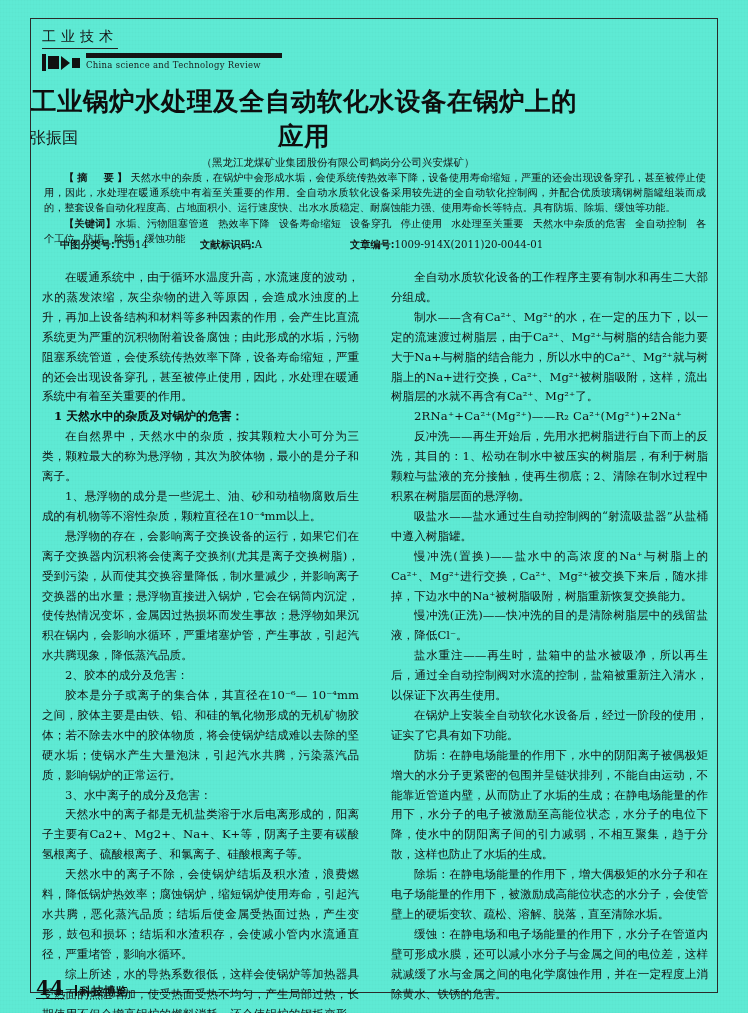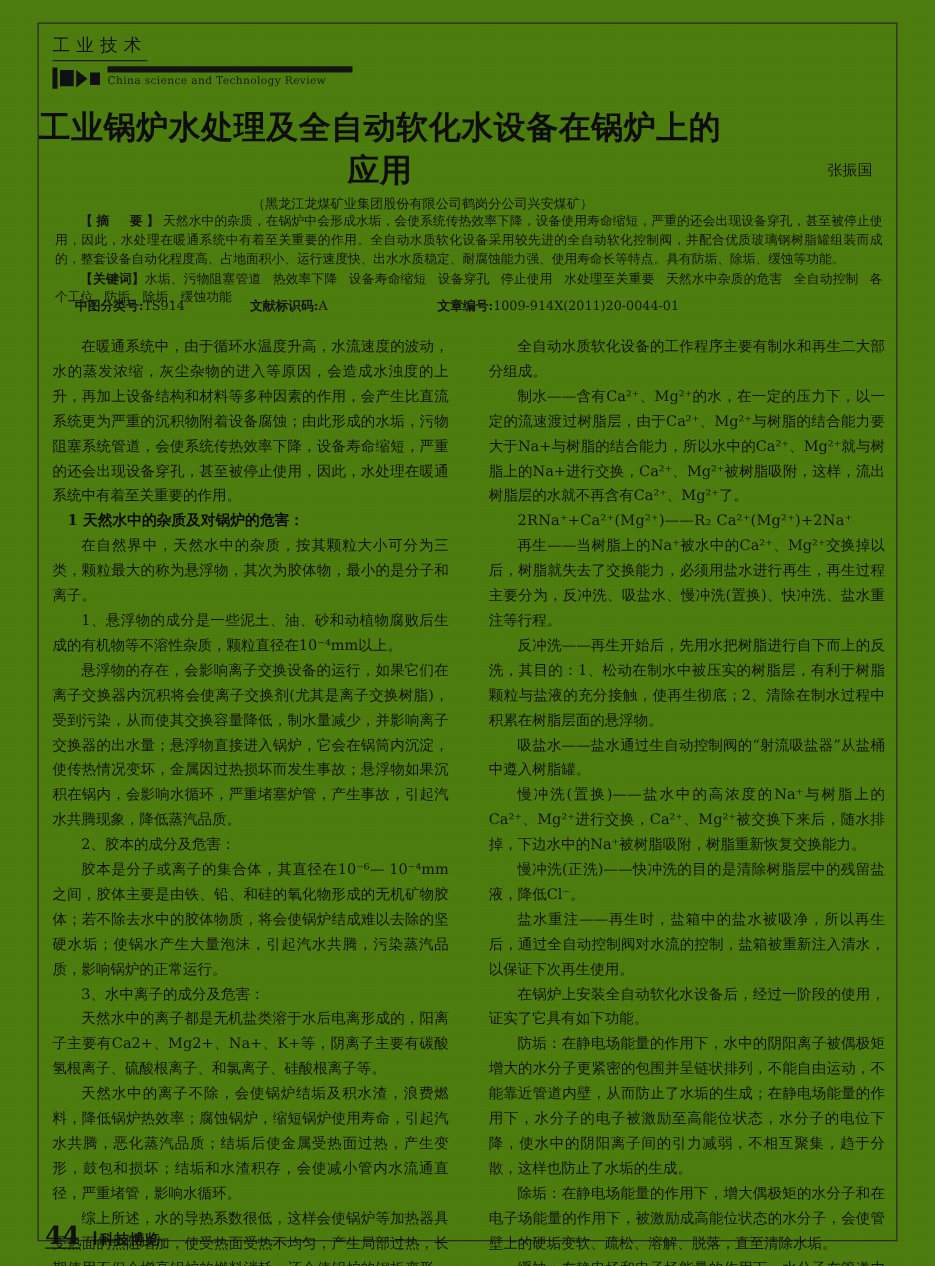--- a/index.html
+++ b/index.html
@@ -8,21 +8,21 @@
     background: #ffffff;
   }
   body {
     font-family: "DejaVu Serif", "Liberation Serif", serif;
     color: #1a1a1a;
   }
   .page {
     position: relative;
     width: 748px;
     height: 1013px;
-    background: #4d7c0f;
+    background: #5eead4;
     overflow: hidden;
     box-sizing: border-box;
   }
   
   .scan-noise {
     position: absolute;
     inset: 0;
     pointer-events: none;
     background:
       repeating-linear-gradient(90deg, rgba(0,0,0,0.013) 0 1px, rgba(0,0,0,0) 1px 3px),
@@ -101,22 +101,22 @@
     font-weight: bold;
     font-size: 25.5px;
     letter-spacing: .5px;
     color: #0e0e0e;
   }
   .author {
     position: absolute;
     left: 30px;
     top: 128px;
     width: 668px;
-    text-align: right;
-    font-size: 12px;
+    text-align: left;
+    font-size: 16px;
     color: #161616;
   }
   .affiliation {
     position: absolute;
     left: 30px;
     top: 156px;
     width: 616px;
     text-align: center;
     font-size: 10.5px;
     color: #161616;
@@ -265,21 +265,20 @@
         <p>胶本是分子或离子的集合体，其直径在10⁻⁶— 10⁻⁴mm之间，胶体主要是由铁、铅、和硅的氧化物形成的无机矿物胶体；若不除去水中的胶体物质，将会使锅炉结成难以去除的坚硬水垢；使锅水产生大量泡沫，引起汽水共腾，污染蒸汽品质，影响锅炉的正常运行。</p>
         <p>3、水中离子的成分及危害：</p>
         <p>天然水中的离子都是无机盐类溶于水后电离形成的，阳离子主要有Ca2+、Mg2+、Na+、K+等，阴离子主要有碳酸氢根离子、硫酸根离子、和氯离子、硅酸根离子等。</p>
         <p>天然水中的离子不除，会使锅炉结垢及积水渣，浪费燃料，降低锅炉热效率；腐蚀锅炉，缩短锅炉使用寿命，引起汽水共腾，恶化蒸汽品质；结垢后使金属受热面过热，产生变形，鼓包和损坏；结垢和水渣积存，会使减小管内水流通直径，严重堵管，影响水循环。</p>
         <p>综上所述，水的导热系数很低，这样会使锅炉等加热器具受热面的热阻增加，使受热面受热不均匀，产生局部过热，长期使用不但会增高锅炉的燃料消耗，还会使锅炉的钢板变形，甚至酿成爆管事故，另外，水垢还会使锅炉钢板产生垢下腐蚀。因此，消除锅炉及暖通系统给水中的硬度，对锅炉及暖通系统寿命及运行安全性是极为重要的。</p>
       </div>
     <div class="col" id="col-right">
         <p>全自动水质软化设备的工作程序主要有制水和再生二大部分组成。</p>
         <p>制水——含有Ca²⁺、Mg²⁺的水，在一定的压力下，以一定的流速渡过树脂层，由于Ca²⁺、Mg²⁺与树脂的结合能力要大于Na+与树脂的结合能力，所以水中的Ca²⁺、Mg²⁺就与树脂上的Na+进行交换，Ca²⁺、Mg²⁺被树脂吸附，这样，流出树脂层的水就不再含有Ca²⁺、Mg²⁺了。</p>
         <p class="eq">2RNa⁺+Ca²⁺(Mg²⁺)——R₂ Ca²⁺(Mg²⁺)+2Na⁺</p>
-        <p>再生——当树脂上的Na⁺被水中的Ca²⁺、Mg²⁺交换掉以后，树脂就失去了交换能力，必须用盐水进行再生，再生过程主要分为，反冲洗、吸盐水、慢冲洗(置换)、快冲洗、盐水重注等行程。</p>
         <p>反冲洗——再生开始后，先用水把树脂进行自下而上的反洗，其目的：1、松动在制水中被压实的树脂层，有利于树脂颗粒与盐液的充分接触，使再生彻底；2、清除在制水过程中积累在树脂层面的悬浮物。</p>
         <p>吸盐水——盐水通过生自动控制阀的“射流吸盐器”从盐桶中遵入树脂罐。</p>
         <p>慢冲洗(置换)——盐水中的高浓度的Na⁺与树脂上的Ca²⁺、Mg²⁺进行交换，Ca²⁺、Mg²⁺被交换下来后，随水排掉，下边水中的Na⁺被树脂吸附，树脂重新恢复交换能力。</p>
         <p>慢冲洗(正洗)——快冲洗的目的是清除树脂层中的残留盐液，降低Cl⁻。</p>
         <p>盐水重注——再生时，盐箱中的盐水被吸净，所以再生后，通过全自动控制阀对水流的控制，盐箱被重新注入清水，以保证下次再生使用。</p>
         <p>在锅炉上安装全自动软化水设备后，经过一阶段的使用，证实了它具有如下功能。</p>
         <p>防垢：在静电场能量的作用下，水中的阴阳离子被偶极矩增大的水分子更紧密的包围并呈链状排列，不能自由运动，不能靠近管道内壁，从而防止了水垢的生成；在静电场能量的作用下，水分子的电子被激励至高能位状态，水分子的电位下降，使水中的阴阳离子间的引力减弱，不相互聚集，趋于分散，这样也防止了水垢的生成。</p>
         <p>除垢：在静电场能量的作用下，增大偶极矩的水分子和在电子场能量的作用下，被激励成高能位状态的水分子，会使管壁上的硬垢变软、疏松、溶解、脱落，直至清除水垢。</p>
         <p>缓蚀：在静电场和电子场能量的作用下，水分子在管道内壁可形成水膜，还可以减小水分子与金属之间的电位差，这样就减缓了水与金属之间的电化学腐蚀作用，并在一定程度上消除黄水、铁锈的危害。</p>
       </div>

